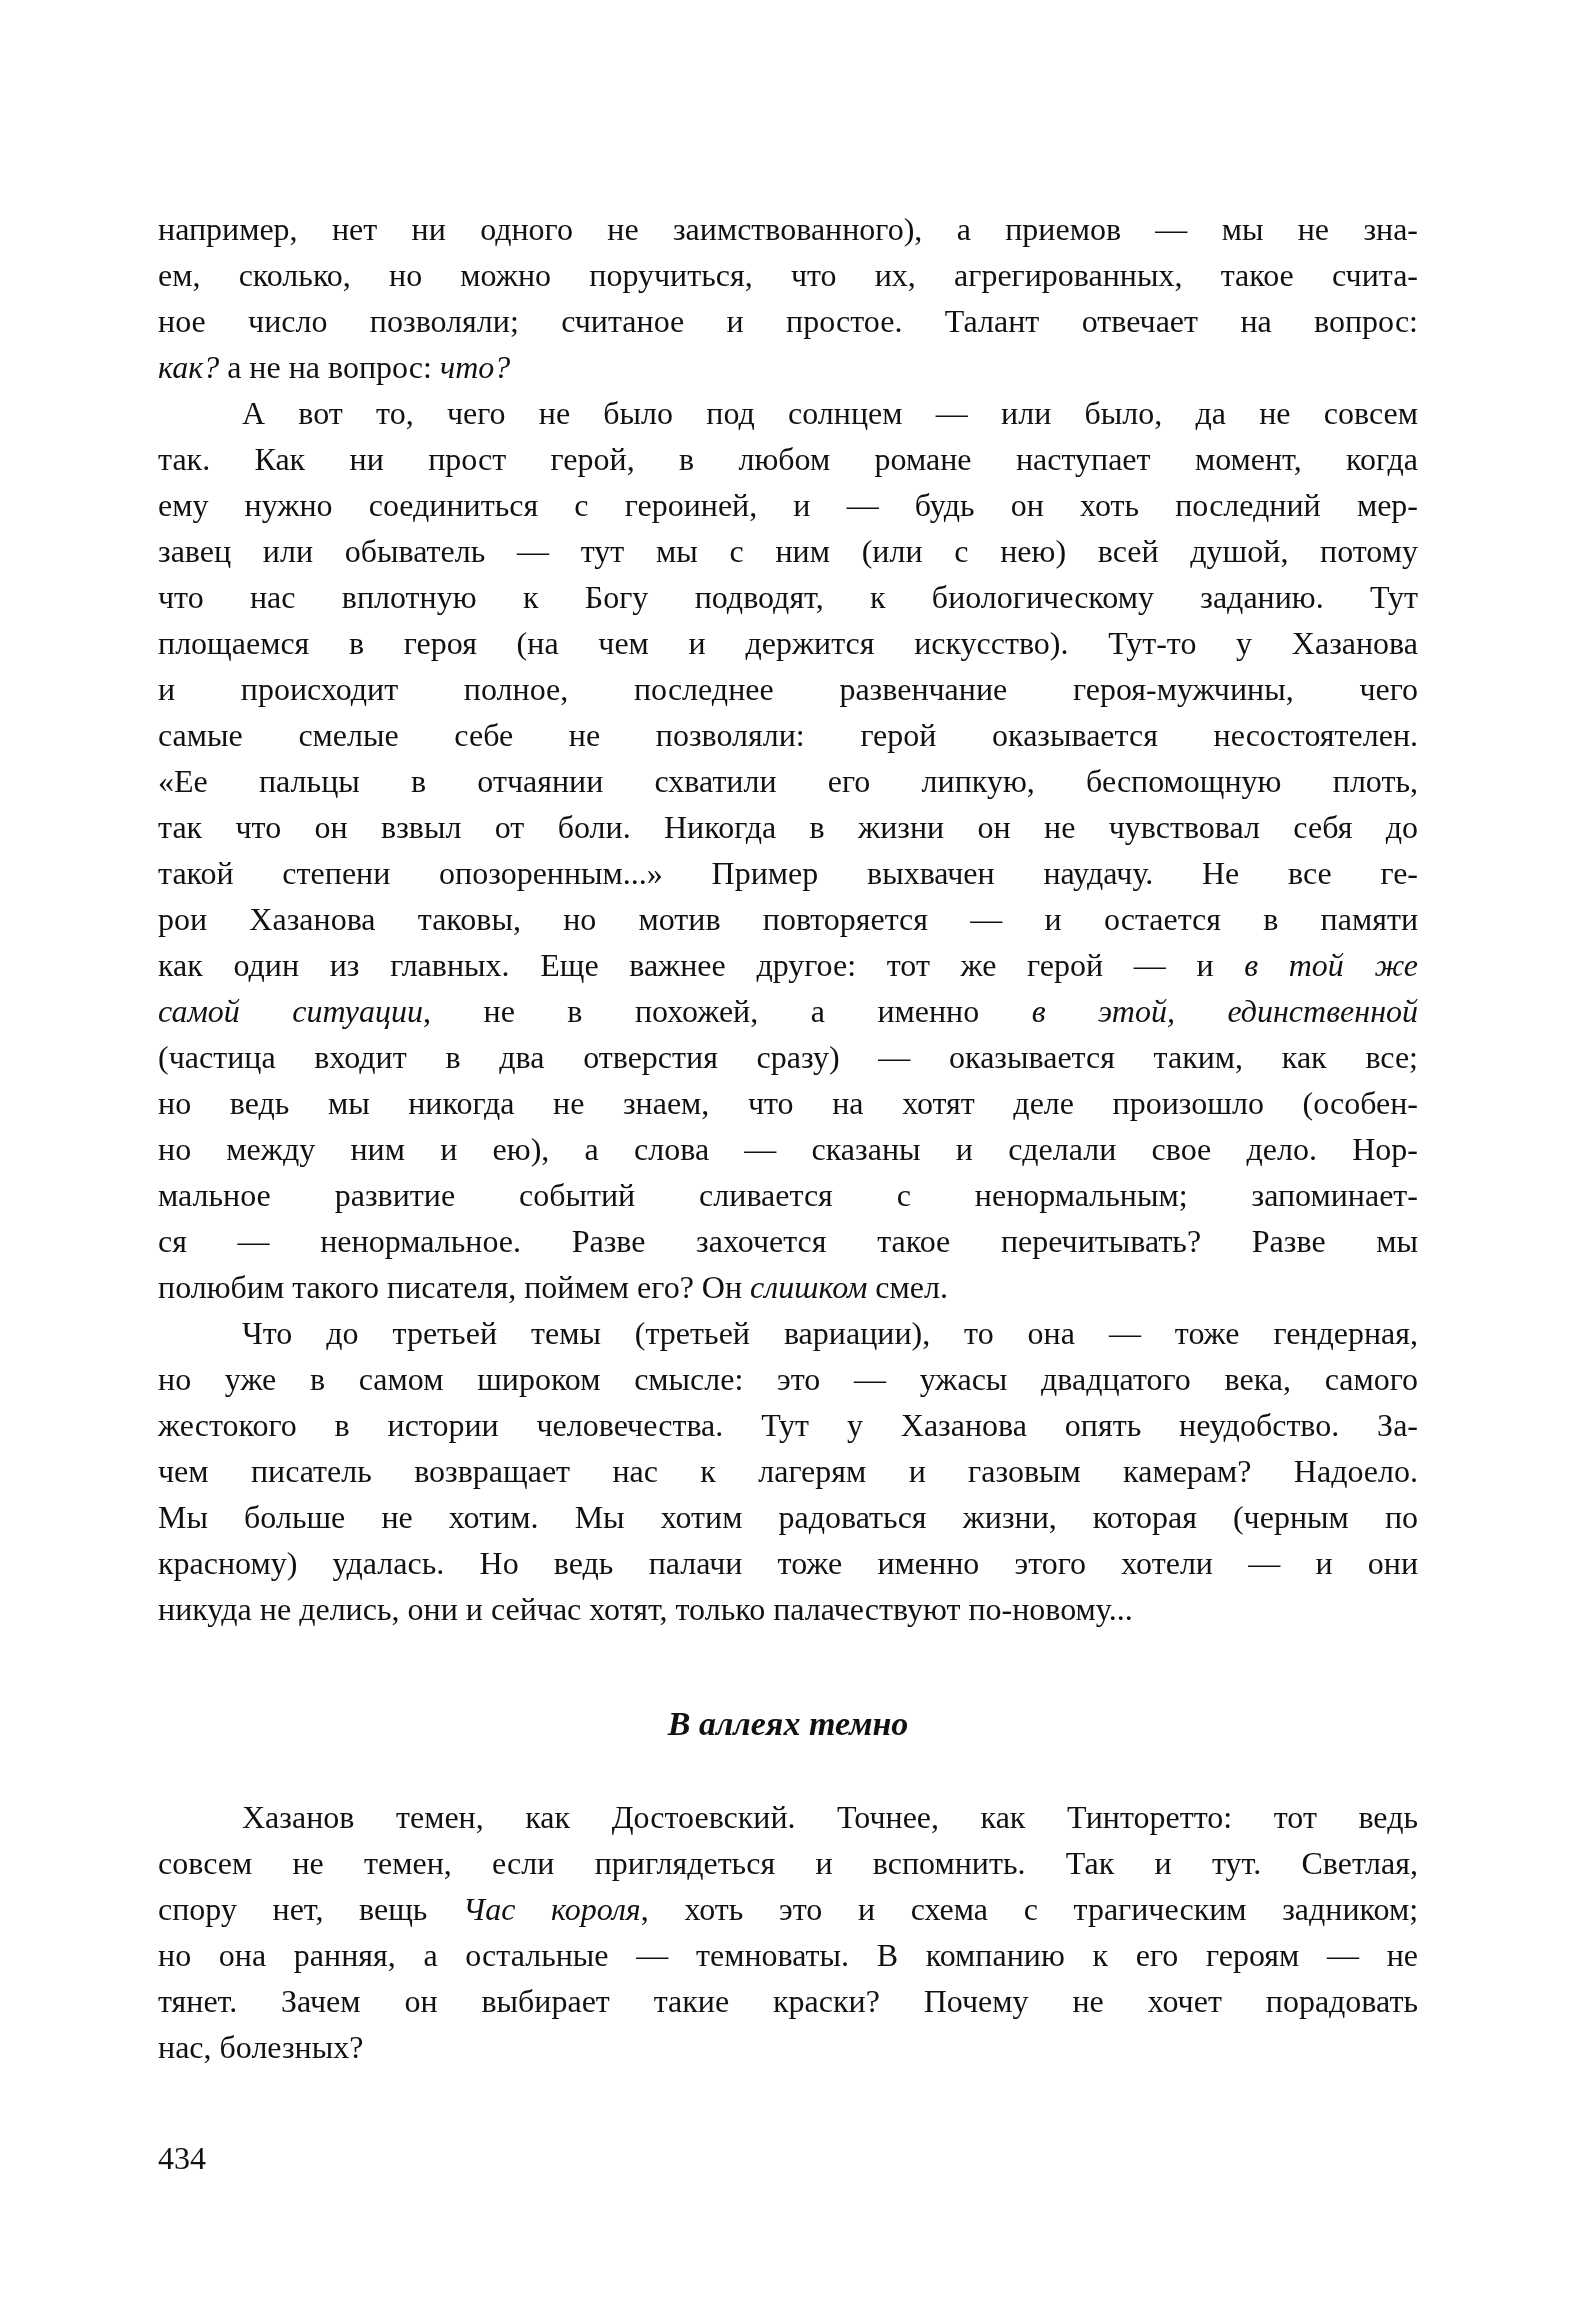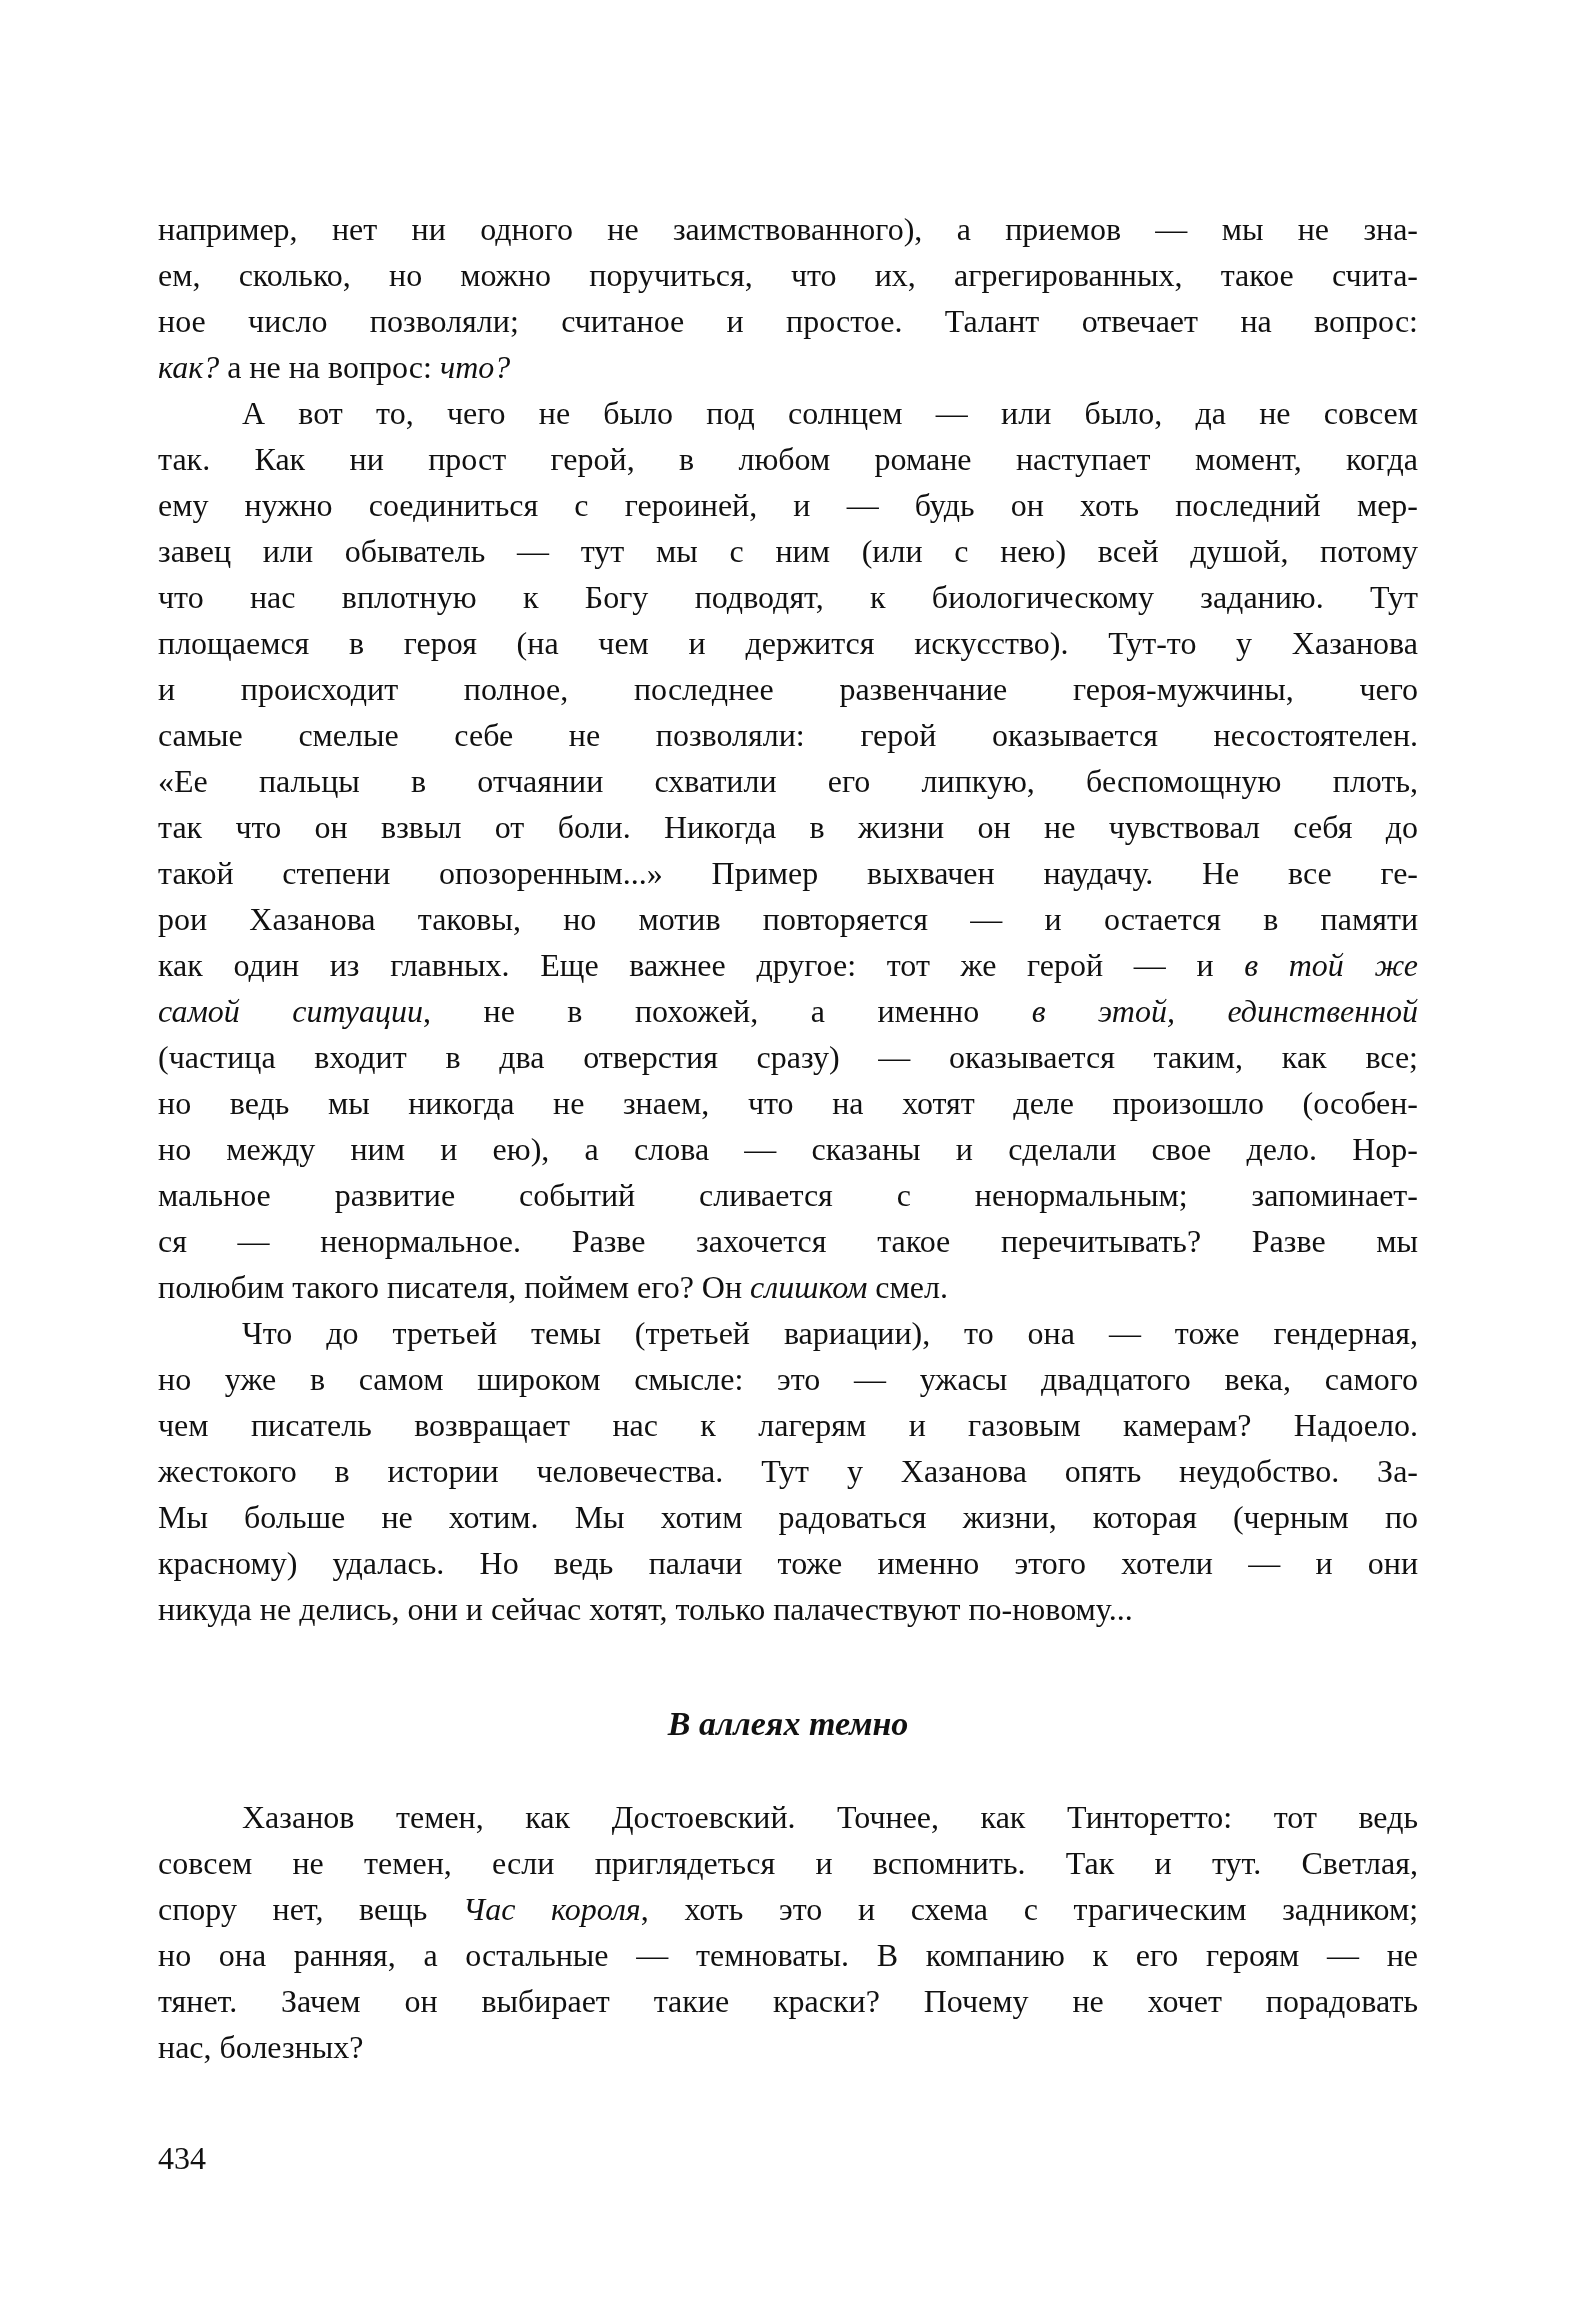--- a/index.html
+++ b/index.html
@@ -96,22 +96,22 @@
       <span class="line"><span>как один из главных. Еще важнее другое: тот же герой — и </span><span class="it">в той же</span></span>
       <span class="line"><span class="it">самой ситуации</span><span>, не в похожей, а именно </span><span class="it">в этой, единственной</span></span>
       <span class="line"><span>(частица входит в два отверстия сразу) — оказывается таким, как все;</span></span>
       <span class="line"><span>но ведь мы никогда не знаем, что на хотят деле произошло (особен-</span></span>
       <span class="line"><span>но между ним и ею), а слова — сказаны и сделали свое дело. Нор-</span></span>
       <span class="line"><span>мальное развитие событий сливается с ненормальным; запоминает-</span></span>
       <span class="line"><span>ся — ненормальное. Разве захочется такое перечитывать? Разве мы</span></span>
       <span class="line last"><span>полюбим такого писателя, поймем его? Он </span><span class="it">слишком</span><span> смел.</span></span>
       <span class="line indent"><span>Что до третьей темы (третьей вариации), то она — тоже гендерная,</span></span>
       <span class="line"><span>но уже в самом широком смысле: это — ужасы двадцатого века, самого</span></span>
+      <span class="line"><span>жестокого в истории человечества. Тут у Хазанова опять неудобство. За-</span></span>
       <span class="line"><span>чем писатель возвращает нас к лагерям и газовым камерам? Надоело.</span></span>
-      <span class="line"><span>жестокого в истории человечества. Тут у Хазанова опять неудобство. За-</span></span>
       <span class="line"><span>Мы больше не хотим. Мы хотим радоваться жизни, которая (черным по</span></span>
       <span class="line"><span>красному) удалась. Но ведь палачи тоже именно этого хотели — и они</span></span>
       <span class="line last"><span>никуда не делись, они и сейчас хотят, только палачествуют по-новому...</span></span>
     </div>
   <div id="heading">В аллеях темно</div>
   <div class="block" id="body-bottom">
       <span class="line indent"><span>Хазанов темен, как Достоевский. Точнее, как Тинторетто: тот ведь</span></span>
       <span class="line"><span>совсем не темен, если приглядеться и вспомнить. Так и тут. Светлая,</span></span>
       <span class="line"><span>спору нет, вещь </span><span class="it">Час короля</span><span>, хоть это и схема с трагическим задником;</span></span>
       <span class="line"><span>но она ранняя, а остальные — темноваты. В компанию к его героям — не</span></span>

